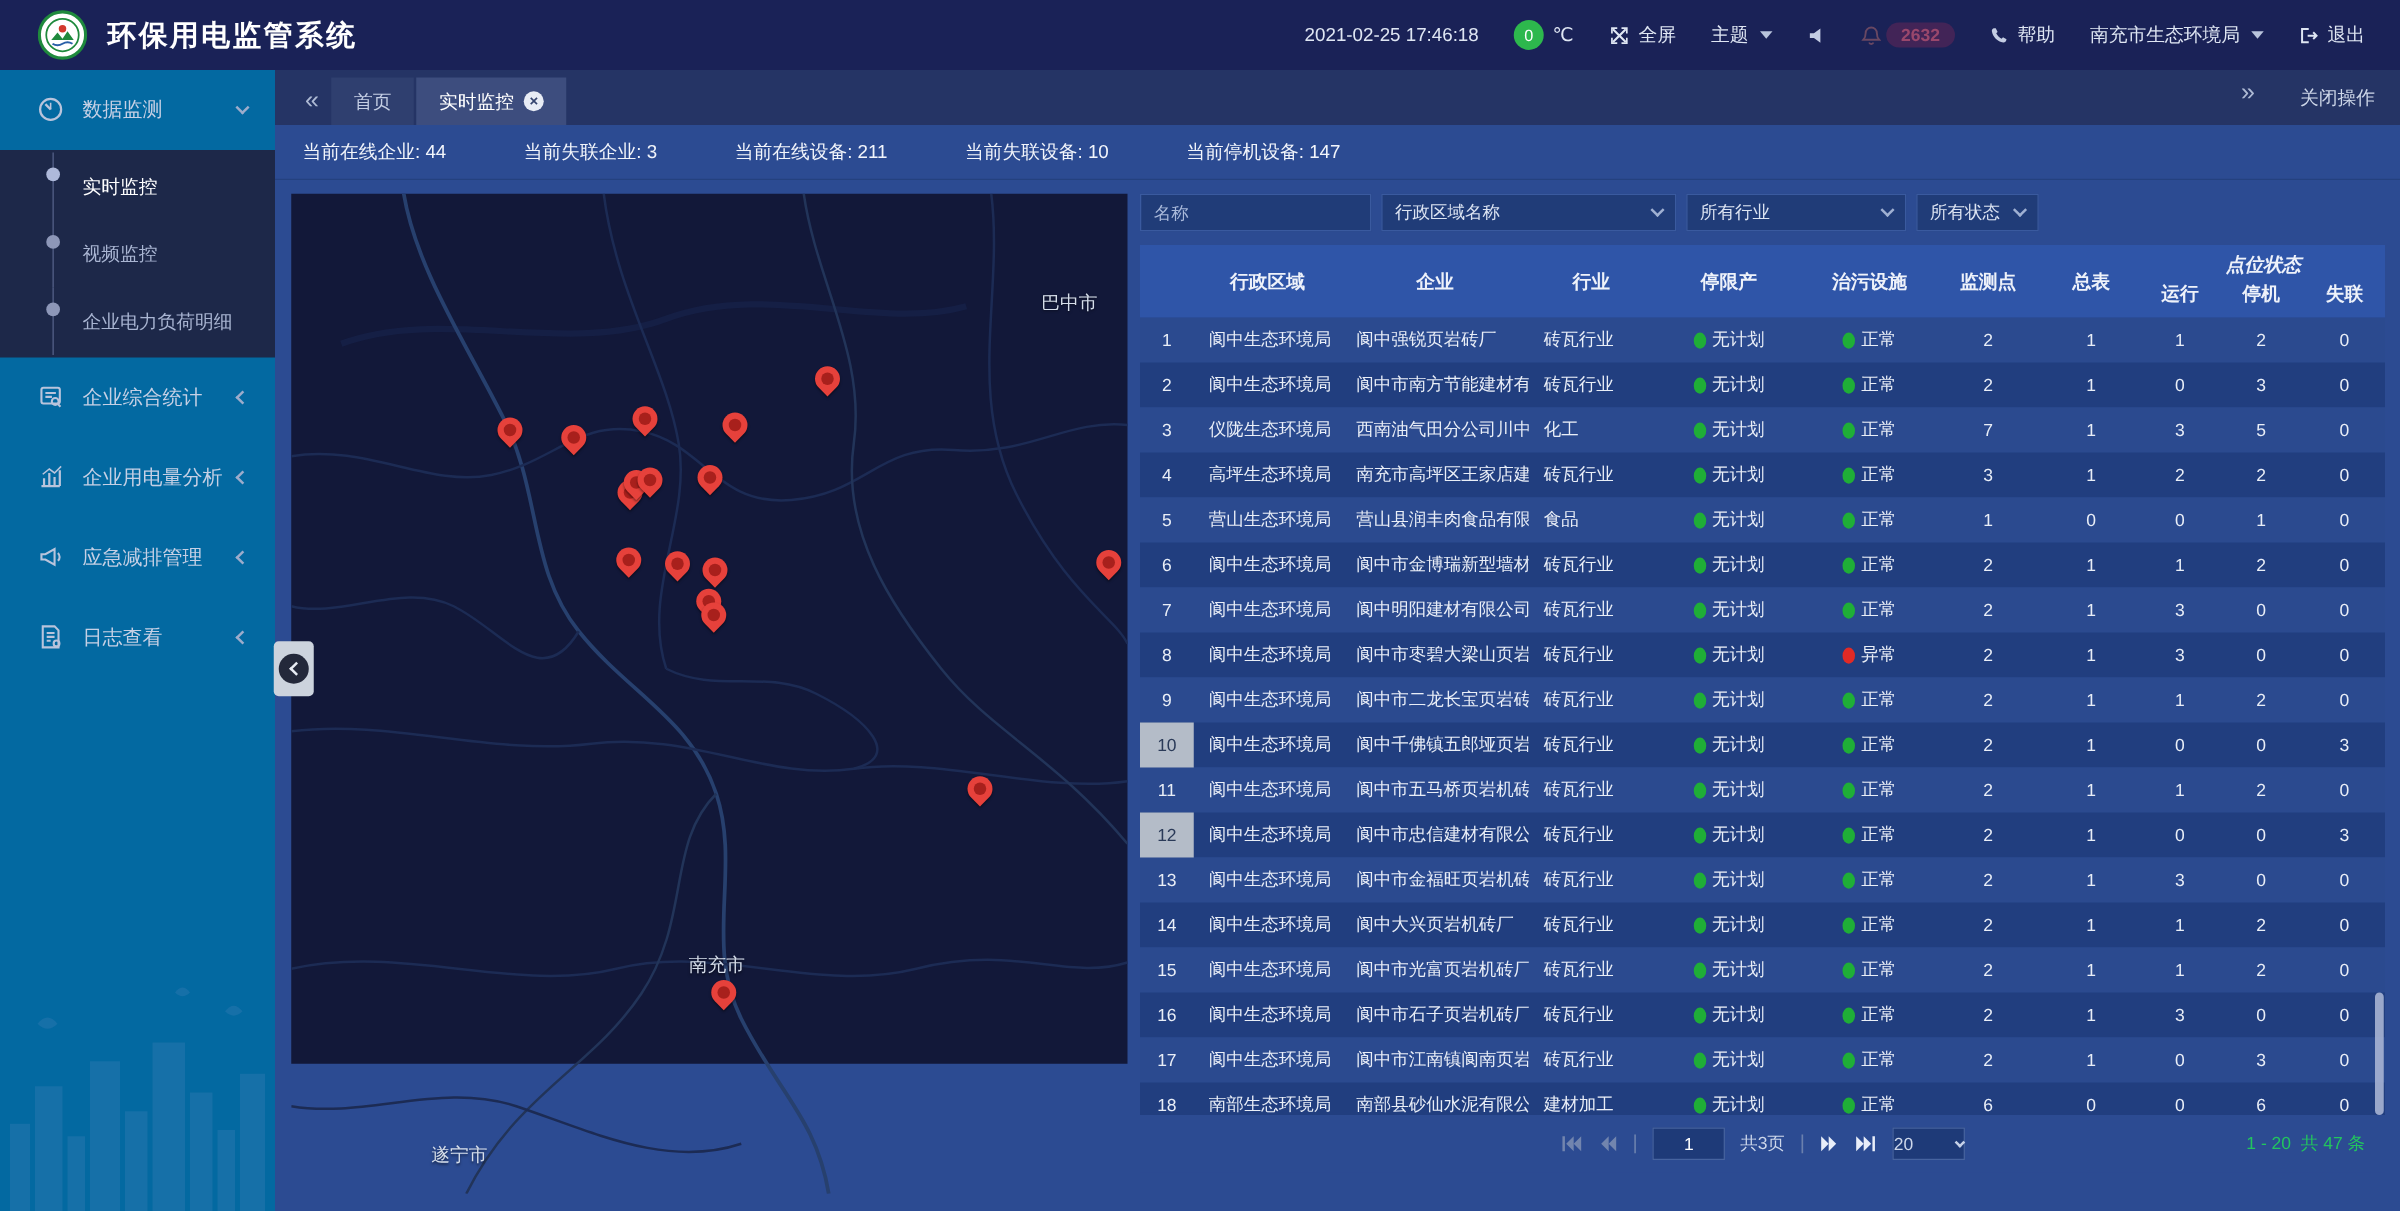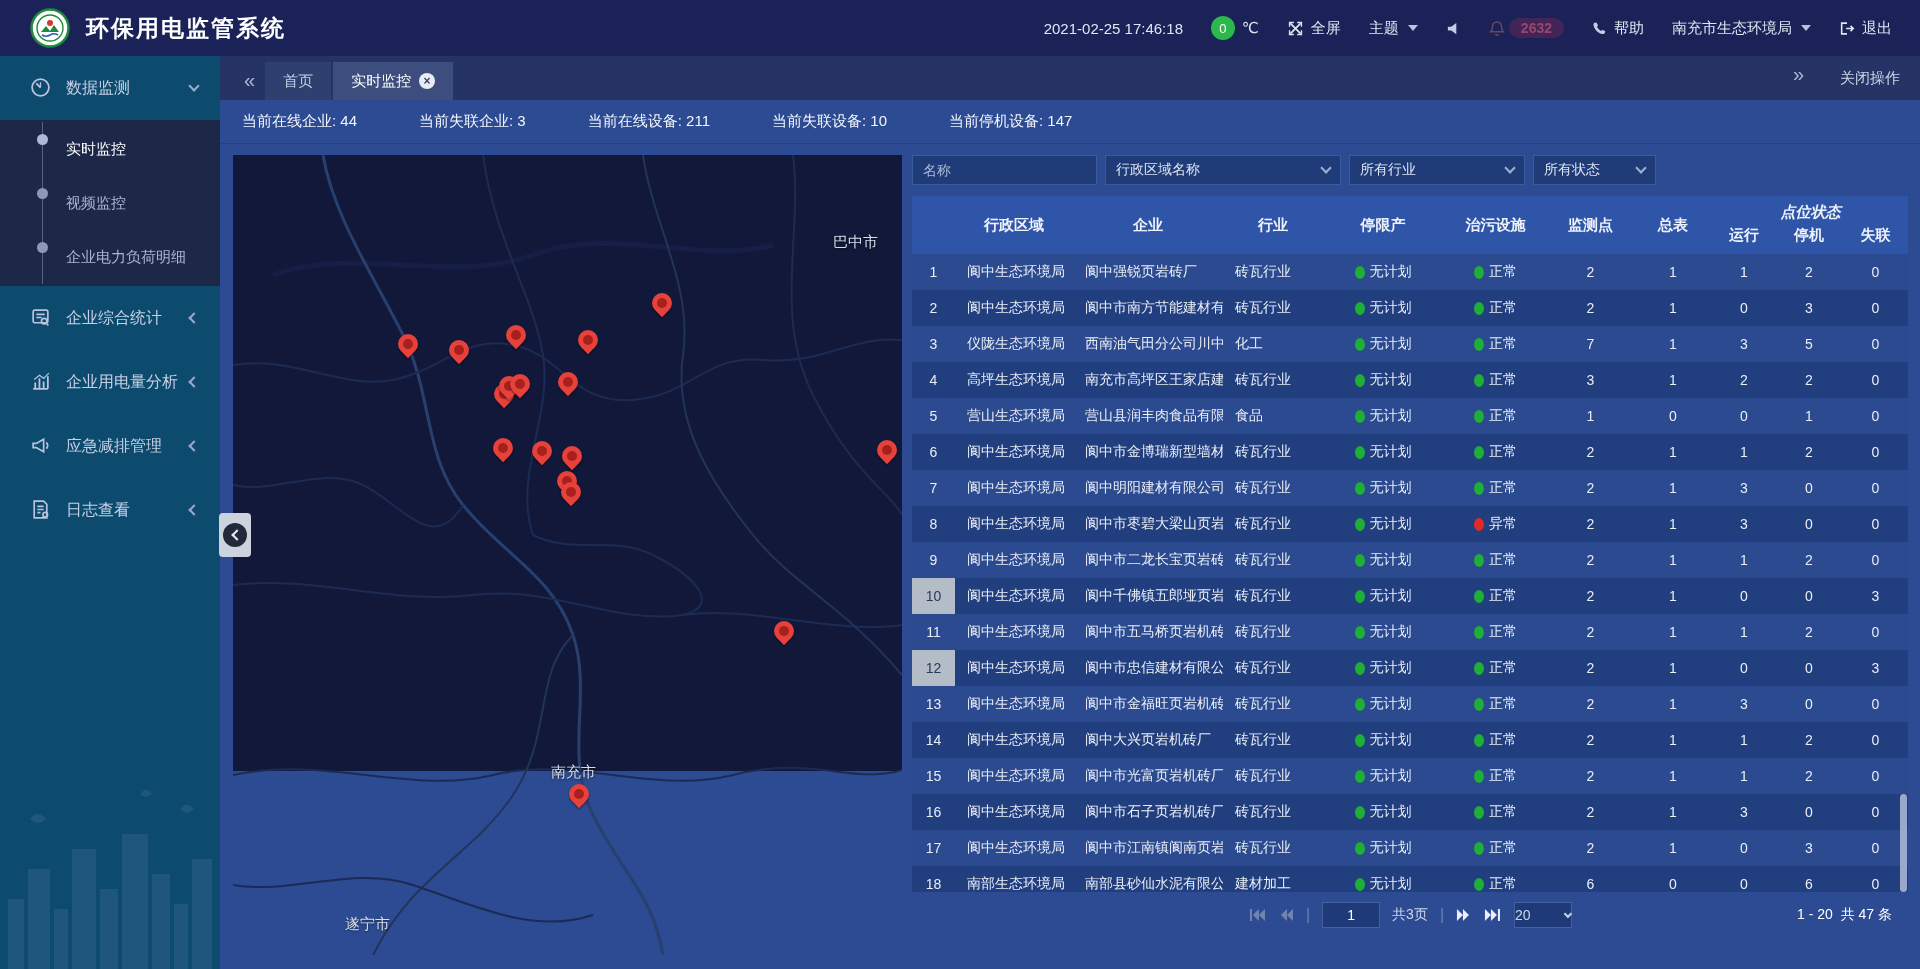--- a/index.html
+++ b/index.html
@@ -16,21 +16,21 @@
   .hdr-right{ margin-left:auto; display:flex; align-items:center; gap:28px; font-size:15px; color:#dfe6f3; }
   .hdr-item{ display:flex; align-items:center; gap:7px; cursor:pointer; white-space:nowrap; }
   .temp-badge{ width:24px; height:24px; border-radius:50%; background:#2db84d; color:#fff; font-size:13px; display:flex; align-items:center; justify-content:center; }
   .caret{ width:0;height:0;border-left:5px solid transparent;border-right:5px solid transparent;border-top:6px solid #b9c4dc; margin-left:2px;}
   .bell-wrap{ display:flex; align-items:center; gap:4px; opacity:.95;}
   .badge-pill{ background:rgba(150,40,90,.35); color:#a04a6e; border-radius:11px; padding:2px 12px; font-size:14px; font-weight:bold;}
   .hicon svg{ display:block; }
   
   .layout{ display:flex; height:913px; }
   
-  .sidebar{ width:220px; flex:none; background:#0c4a6e; position:relative; overflow:hidden; }
+  .sidebar{ width:220px; flex:none; background:#0369a1; position:relative; overflow:hidden; }
   .side-item{ height:64px; display:flex; align-items:center; padding:0 22px 0 30px; font-size:16px; color:#c6d0e5; cursor:pointer; }
   .side-item .s-icon{ width:22px; height:22px; margin-right:14px; flex:none; }
   .side-item .s-icon svg{ display:block; }
   .chev{ width:8px; height:8px; border-right:2px solid #9daccb; border-bottom:2px solid #9daccb; margin-left:auto; flex:none;}
   .chev.down{ transform:rotate(45deg); margin-top:-4px;}
   .chev.left{ transform:rotate(135deg);}
   .sub-block{ background:#1d2849; padding:2px 0; }
   .sub-item{ height:54px; display:flex; align-items:center; padding-left:66px; position:relative; font-size:15px; color:#a9b5d2; cursor:pointer;}
   .sub-item .rail{ position:absolute; left:42px; top:0; bottom:0; width:1px; background:#56628a;}
   .sub-item .dot{ position:absolute; left:37px; top:12px; width:11px; height:11px; border-radius:50%; background:#8d97b8;}
@@ -45,37 +45,37 @@
   .tab.active{ background:#3d4d7e; color:#ffffff; }
   .tab-close{ width:16px; height:16px; border-radius:50%; background:#e8ecf5; color:#36456f; font-size:12px; line-height:16px; text-align:center; font-weight:bold; cursor:pointer;}
   .tabbar-right{ margin-left:auto; display:flex; align-items:center; gap:26px; padding-bottom:6px;}
   .close-ops{ color:#cdd6e8; font-size:15px; cursor:pointer;}
   
   .stats-bar{ height:44px; background:#2c4b92; display:flex; align-items:center; gap:62px; padding-left:22px; font-size:15px; color:#f2f5fb; border-bottom:1px solid #24417f;}
   .stat-item{ white-space:nowrap; }
   
   .content{ flex:1; display:flex; padding:11px 12px 14px 13px; background:#2c4b92; min-height:0;}
   
-  .map-panel{ width:669px; height:616px; flex:none; position:relative; background:#121839; overflow:visible;}
+  .map-panel{ width:669px; height:696px; flex:none; position:relative; background:#121839; overflow:visible;}
   .map-roads{ position:absolute; inset:0; }
   .map-city{ position:absolute; color:#d6deea; font-size:15px; text-shadow:0 1px 2px rgba(0,0,0,.5); white-space:nowrap;}
   .map-pin{ position:absolute; width:20px; height:20px; background:#e6413b; border-radius:50% 50% 50% 0; transform:rotate(-45deg); cursor:pointer; box-shadow:-1px 1px 2px rgba(0,0,0,.45);}
   .map-pin::after{ content:''; position:absolute; inset:5px; border-radius:50%; background:#a8201c;}
   .collapse-handle{ position:absolute; left:-14px; top:358px; width:32px; height:44px; background:#ccd3dd; border-radius:4px; display:flex; align-items:center; justify-content:center; cursor:pointer; z-index:5;}
   .collapse-handle .circ{ width:24px; height:24px; border-radius:50%; background:#23283a; display:flex; align-items:center; justify-content:center;}
   .collapse-handle .circ .chev{ border-color:#e8ecf4; margin:0 -3px 0 0; }
   
   .table-panel{ flex:1; margin-left:10px; display:flex; flex-direction:column; height:784px; min-width:0; position:relative;}
   .filter-bar{ display:flex; gap:8px; height:30px; margin-bottom:11px; flex:none;}
   .f-input{ width:185px; background:#203c78; border:1px solid #3a5a9f; color:#e9eef7; font-size:14px; padding:0 10px; outline:none; font-family:inherit;}
   .f-input::placeholder{ color:#a9b9da; }
   .f-select{ background:#203c78; border:1px solid #3a5a9f; display:flex; align-items:center; padding:0 10px; font-size:14px; color:#dce4f2; cursor:pointer;}
   .f-select .lbl{ flex:1; }
   .f-select .chev{ border-color:#9fb0d2; margin-left:10px; transform:rotate(45deg); margin-top:-4px;}
-  .f-region{ width:236px; } .f-industry{ width:176px; } .f-status{ width:123px; }
+  .f-region{ width:236px; } .f-industry{ width:176px; } .f-status{ width:98px; }
   .grid-cols{ display:grid; grid-template-columns:43px 118px 150px 100px 120px 105px 85px 80px 62px 68px 65px; }
   .thead{ background:#2f55a8; height:58px; flex:none; font-weight:bold; font-size:15px; color:#eef2fa; position:relative;}
   .thead .hc{ grid-row:1/3; display:flex; align-items:center; justify-content:center; }
   .thead{ grid-template-rows:26px 32px; }
   .group-h{ grid-column:9/12; grid-row:1; display:flex; align-items:flex-end; justify-content:center; font-style:italic; padding-bottom:0;}
   .sub-h{ grid-row:2; display:flex; align-items:flex-start; justify-content:center; padding-top:4px;}
   .tbody{ height:638px; overflow:hidden; flex:none; position:relative;}
   .trow{ height:36px; align-items:center; font-size:14px; color:#e9eef7; cursor:pointer;}
   .trow.odd{ background:#2b4a8f; }
   .trow.even{ background:#213e7f; }
@@ -87,21 +87,21 @@
   .st-dot.red{ background:#e12a26; }
   .scroll-thumb{ position:absolute; right:1px; top:540px; width:7px; height:98px; background:#a7b4d4; border-radius:4px; opacity:.9;}
   
   .pager{ height:46px; flex:none; position:relative; display:flex; align-items:center; font-size:14px; color:#cdd7ea; background:#2c4b92;}
   .pager-center{ position:absolute; left:50%; transform:translateX(-50%); display:flex; align-items:center; gap:12px;}
   .pg-btn{ display:flex; align-items:center; cursor:pointer;}
   .pg-sep{ color:#6b80ad; font-size:16px; }
   .pg-input{ width:58px; height:26px; background:#1e3a78; border:1px solid #46639f; color:#fff; text-align:center; font-size:14px; outline:none; font-family:inherit;}
   .pg-size{ width:58px; height:26px; background:#1e3a78; border:1px solid #46639f; display:flex; align-items:center; justify-content:center; gap:6px; cursor:pointer;}
   .pg-size .chev{ border-color:#c6d1e8; width:6px; height:6px; transform:rotate(45deg); margin-top:-3px;}
-  .pager-right{ position:absolute; right:16px; white-space:nowrap; color:#ffffff;}
+  .pager-right{ position:absolute; right:16px; white-space:nowrap; color:#22c55e;}
 </style>
 </head>
 <body>
 
 <header class="app-header">
   <span class="logo">
     <svg viewBox="0 0 40 40" width="40" height="40">
       <circle cx="20" cy="20" r="18.5" fill="#ffffff" stroke="#1f8a3d" stroke-width="2.5"></circle>
       <circle cx="20" cy="20" r="13" fill="none" stroke="#1f8a3d" stroke-width="1.4"></circle>
       <circle cx="20" cy="15" r="3" fill="#d23a2e"></circle>

